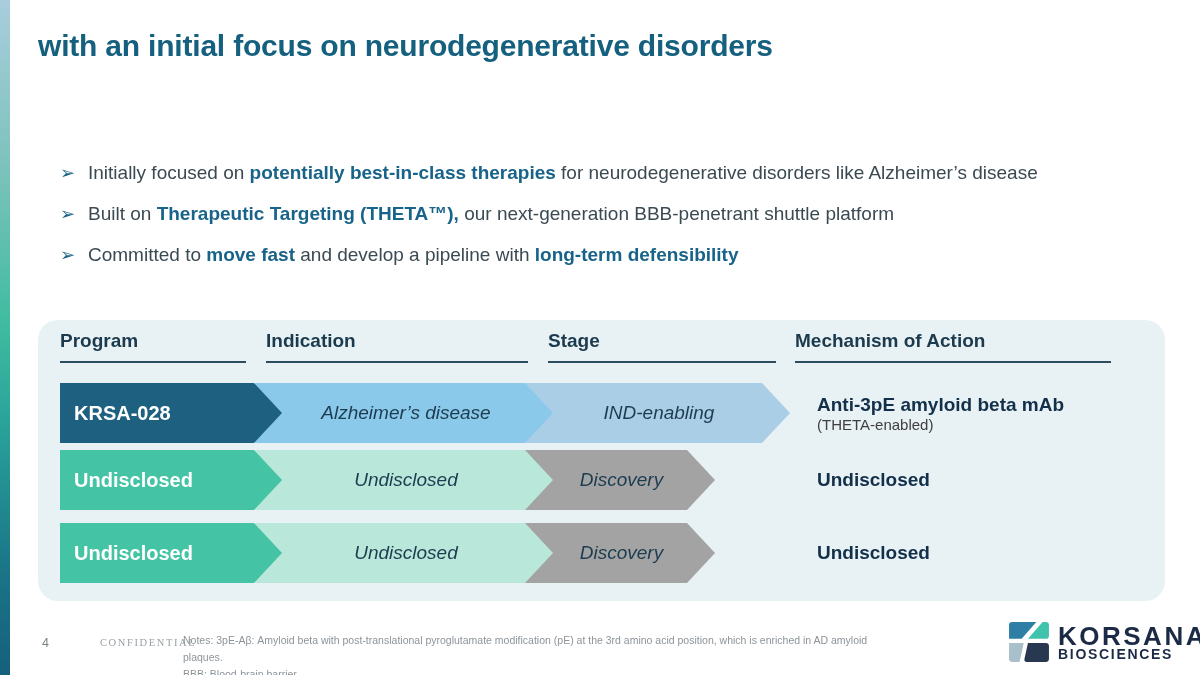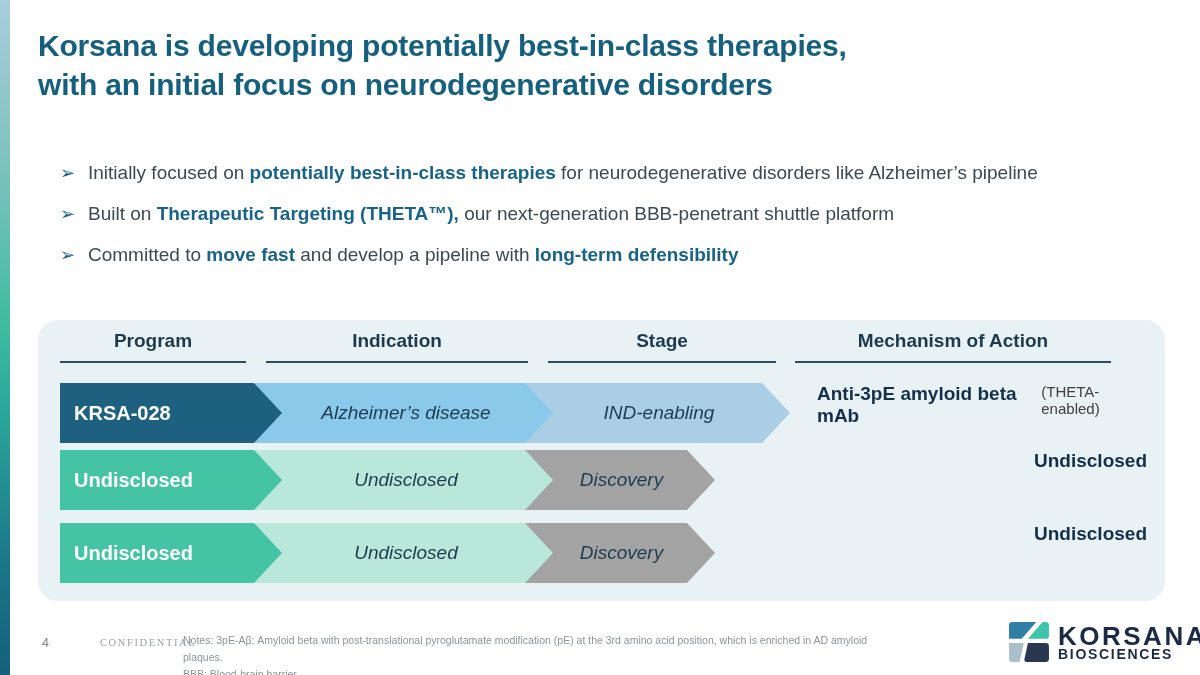--- a/index.html
+++ b/index.html
@@ -30,21 +30,21 @@
   .bullets li { display:flex; margin-bottom:15px; color:#3b4a52; font-size:19px; line-height:26px; }
   .bullets .marker { color:#1a6487; width:28px; flex:0 0 28px; font-size:18px; line-height:26px; }
   .bullets .hl { color:#186389; font-weight:bold; }
 
   
   .panel {
     position:absolute; left:38px; top:320px; width:1127px; height:281px;
     background:#e8f1f4; border-radius:20px;
   }
   .hdr {
-    position:absolute; top:10px; text-align:center;
+    position:absolute; top:10px; text-align:left;
     color:#1b3a4d; font-size:19px; font-weight:bold;
     padding-bottom:9px; border-bottom:2px solid #2b4d5f;
   }
   .hcol0 { left:22px;  width:186px; }
   .hcol1 { left:228px; width:262px; }
   .hcol2 { left:510px; width:228px; }
   .hcol3 { left:757px; width:316px; }
 
   .prow { position:absolute; left:0; width:100%; height:60px; }
   .prow0 { top:63px; } .prow1 { top:130px; } .prow2 { top:203px; }
@@ -65,21 +65,21 @@
   .prow1 .seg3, .prow2 .seg3 { width:191px; }
 
   .theme-blue  .seg1 { background:#1d6080; }
   .theme-blue  .seg2 { background:#8bc9eb; }
   .theme-blue  .seg3 { background:#abcee7; }
   .theme-green .seg1 { background:#44c4a4; }
   .theme-green .seg2 { background:#b9e7da; }
   .theme-green .seg3 { background:#a3a3a3; }
 
   .moa { position:absolute; left:779px; top:0; height:60px; width:330px;
-         display:flex; flex-direction:row; justify-content:flex-end; }
+         display:flex; flex-direction:column; justify-content:center; }
   .moa-main { color:#13304a; font-size:19px; font-weight:bold; line-height:22px; }
   .moa-sub  { color:#404040; font-size:15px; line-height:17px; }
 
   
   .page-num { position:absolute; left:42px; top:636px; color:#7d8488; font-size:12.5px; }
   .confidential { position:absolute; left:100px; top:637px; color:#9aa0a4; font-size:10.5px; letter-spacing:1.6px;font-family:Liberation Serif, serif; }
   .notes { position:absolute; left:183px; top:632px; color:#8d9499; font-size:10.5px; line-height:17px; width:720px; }
 
   .logo { position:absolute; left:1008px; top:621px; display:flex; align-items:center; }
   .logo svg { width:42px; height:42px; }
@@ -88,28 +88,27 @@
   .logo-sub  { font-size:14px; font-weight:bold; letter-spacing:1.7px; line-height:13px; }
 </style>
 </head>
 <body>
 
 <div class="slide">
 
   <div class="accent-bar"></div>
 
   <h1 class="title">
-    <div>Korsana is developing potentially best-in-class therapies,</div>
     <div>with an initial focus on neurodegenerative disorders</div>
   </h1>
 
   <ul class="bullets" id="bullets">
       <li>
         <span class="marker">➢</span>
-        <span><span>Initially focused on </span><span class="hl">potentially best-in-class therapies</span><span> for neurodegenerative disorders like Alzheimer’s pipeline</span></span>
+        <span><span>Initially focused on </span><span class="hl">potentially best-in-class therapies</span><span> for neurodegenerative disorders like Alzheimer’s disease</span></span>
       </li>
       <li>
         <span class="marker">➢</span>
         <span><span>Built on </span><span class="hl">Therapeutic Targeting (THETA™),</span><span> our next-generation BBB-penetrant shuttle platform</span></span>
       </li>
       <li>
         <span class="marker">➢</span>
         <span><span>Committed to </span><span class="hl">move fast</span><span> and develop a pipeline with </span><span class="hl">long-term defensibility</span></span>
       </li>
     </ul>

